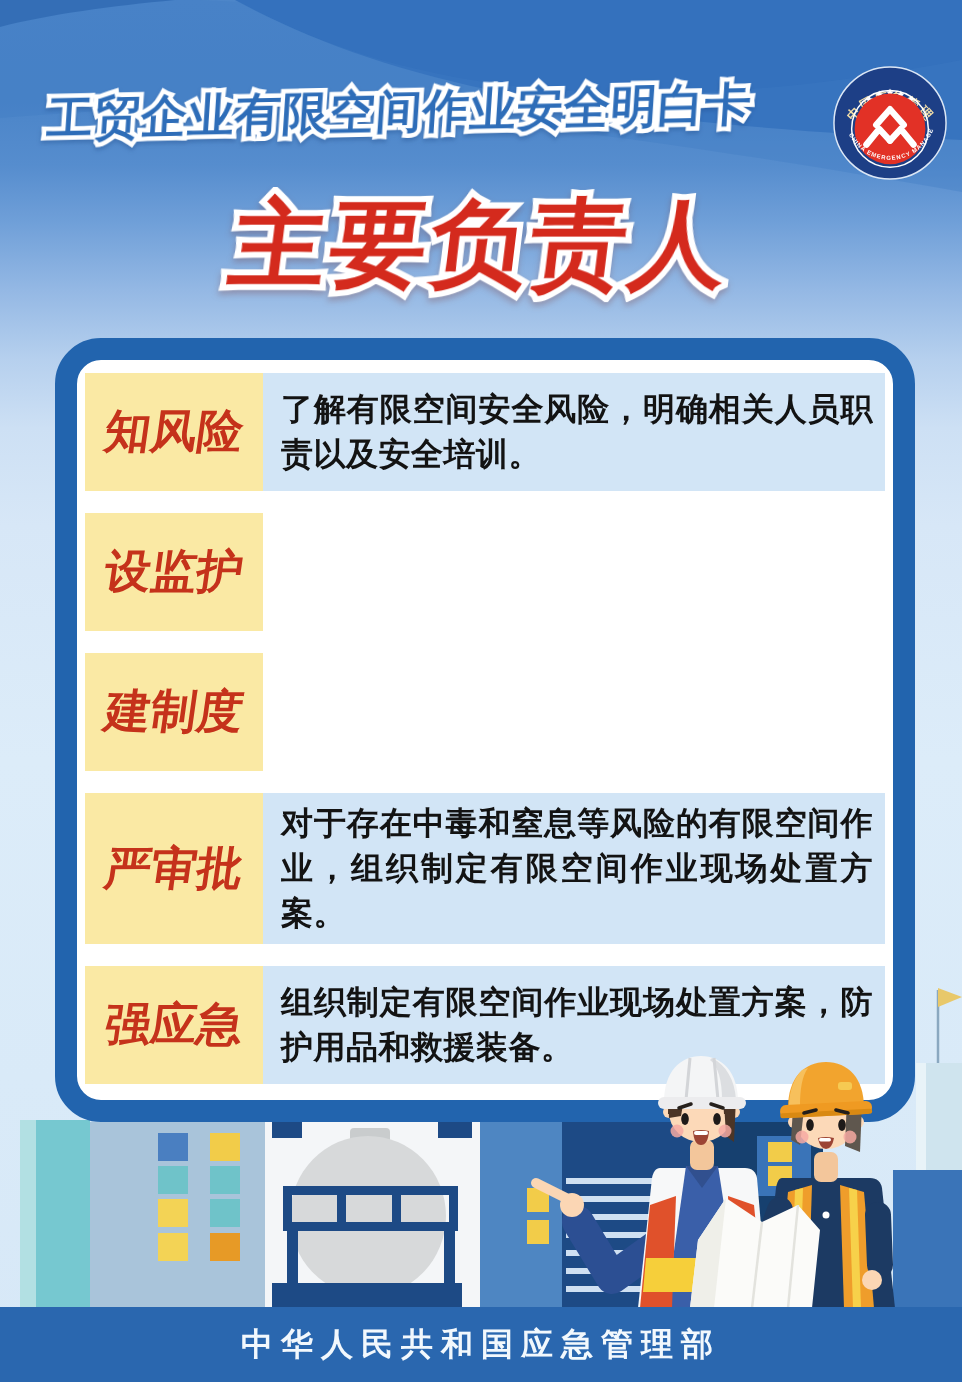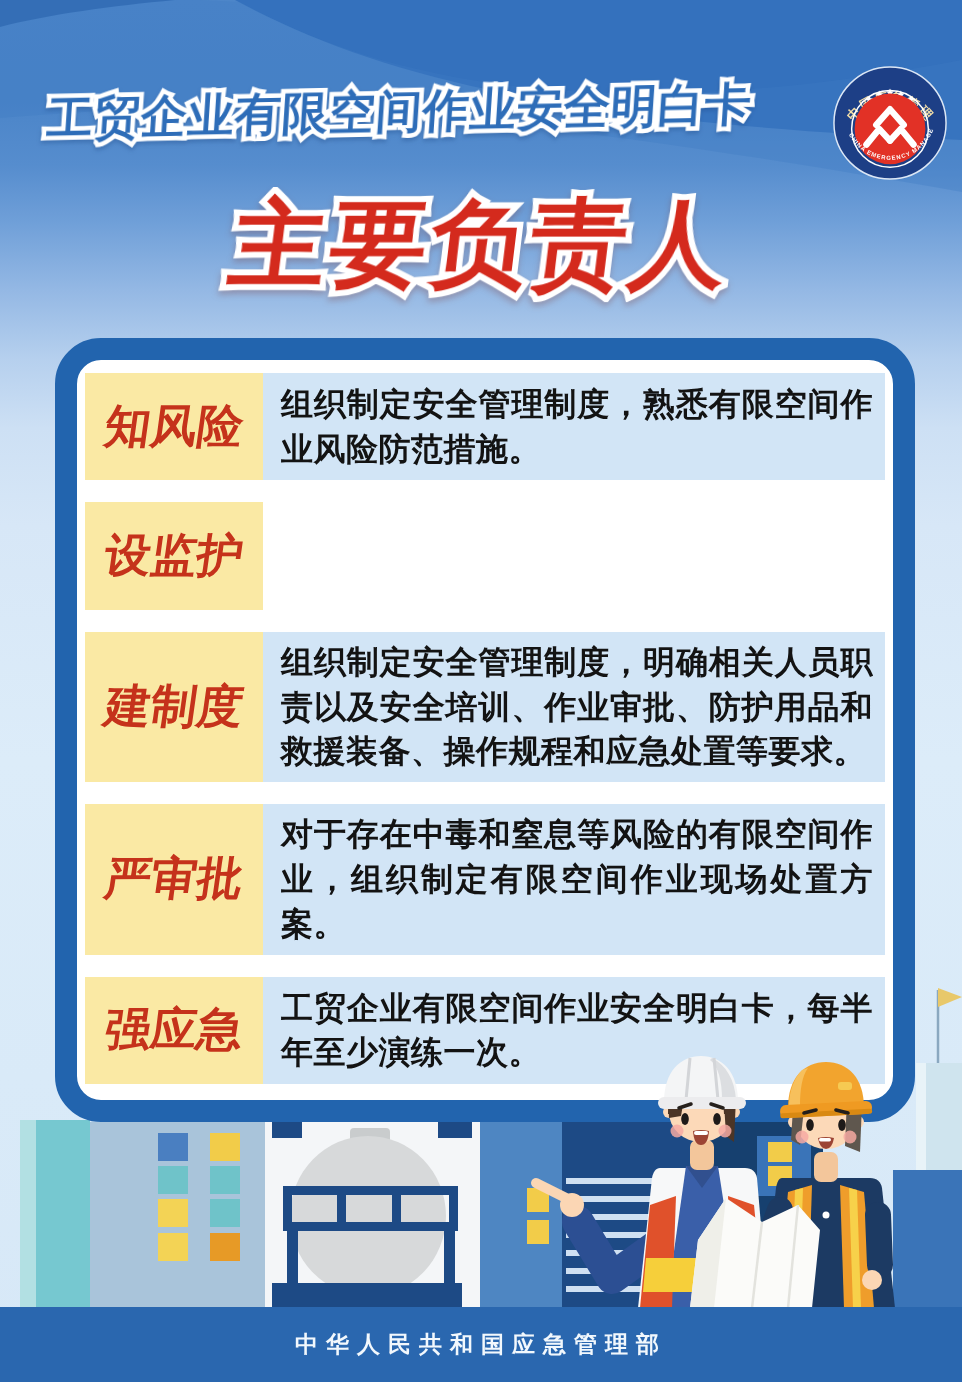--- a/index.html
+++ b/index.html
@@ -61,21 +61,21 @@
   }
   
   #city-illustration{left:0;top:980px;width:962px;height:328px;pointer-events:none;}
   #workers-illustration{left:0;top:980px;width:962px;height:328px;pointer-events:none;}
   
   .poster-footer{
     left:0;top:1307px;width:962px;height:75px;background:#2a67af;
     display:flex;align-items:center;justify-content:center;
   }
   .poster-footer span{
-    color:#f2f8fd;font-size:23px;font-weight:700;letter-spacing:8px;
+    color:#f2f8fd;font-size:32px;font-weight:700;letter-spacing:8px;
   }
 </style>
 </head>
 <body>
 
 <svg id="header-curves" class="abs" viewBox="0 0 962 520">
   <path d="M 235 0 C 380 78 560 122 962 140 L 962 0 Z" fill="#3471bd"></path>
   <path d="M 0 0 L 175 0 C 112 6 50 14 0 27 Z" fill="#2f68b0"></path>
   <path d="M 0 118 C 300 92 540 118 962 192 L 962 60 C 600 130 380 80 240 2 L 200 0 L 0 0 Z" fill="#3f7bc2" opacity="0.35"></path>
 </svg>
@@ -182,50 +182,47 @@
 
   <rect x="893" y="190" width="69" height="138" fill="#3a74b8"></rect>
 </svg>
 
 <div class="abs info-card" style="z-index:2;">
   <div class="info-row">
     <div class="row-label">
         <span>知风险</span>
       </div>
     <div class="row-text">
-        <span>组织制定安全管理制度，熟悉有限空间作业风险防范措施。</span>
+        <span>了解有限空间安全风险，明确相关人员职责以及安全培训。</span>
       </div>
   </div>
   <div class="info-row">
     <div class="row-label">
         <span>设监护</span>
       </div>
   </div>
   <div class="info-row">
     <div class="row-label">
         <span>建制度</span>
-      </div>
-    <div class="row-text">
-        <span>组织制定安全管理制度，明确相关人员职责以及安全培训、作业审批、防护用品和救援装备、操作规程和应急处置等要求。</span>
       </div>
   </div>
   <div class="info-row">
     <div class="row-label">
         <span>严审批</span>
       </div>
     <div class="row-text">
         <span>对于存在中毒和窒息等风险的有限空间作业，组织制定有限空间作业现场处置方案。</span>
       </div>
   </div>
   <div class="info-row">
     <div class="row-label">
         <span>强应急</span>
       </div>
     <div class="row-text">
-        <span>工贸企业有限空间作业安全明白卡，每半年至少演练一次。</span>
+        <span>组织制定有限空间作业现场处置方案，防护用品和救援装备。</span>
       </div>
   </div>
 </div>
 
 <svg id="workers-illustration" class="abs" viewBox="0 0 962 328" style="z-index:3;">
 
   <g>
 
     <polyline points="658,265 612,298 578,242" fill="none" stroke="#2c4f93" stroke-width="32" stroke-linecap="round" stroke-linejoin="round"></polyline>
     <circle cx="572" cy="225" r="12" fill="#fbd6b4"></circle>

